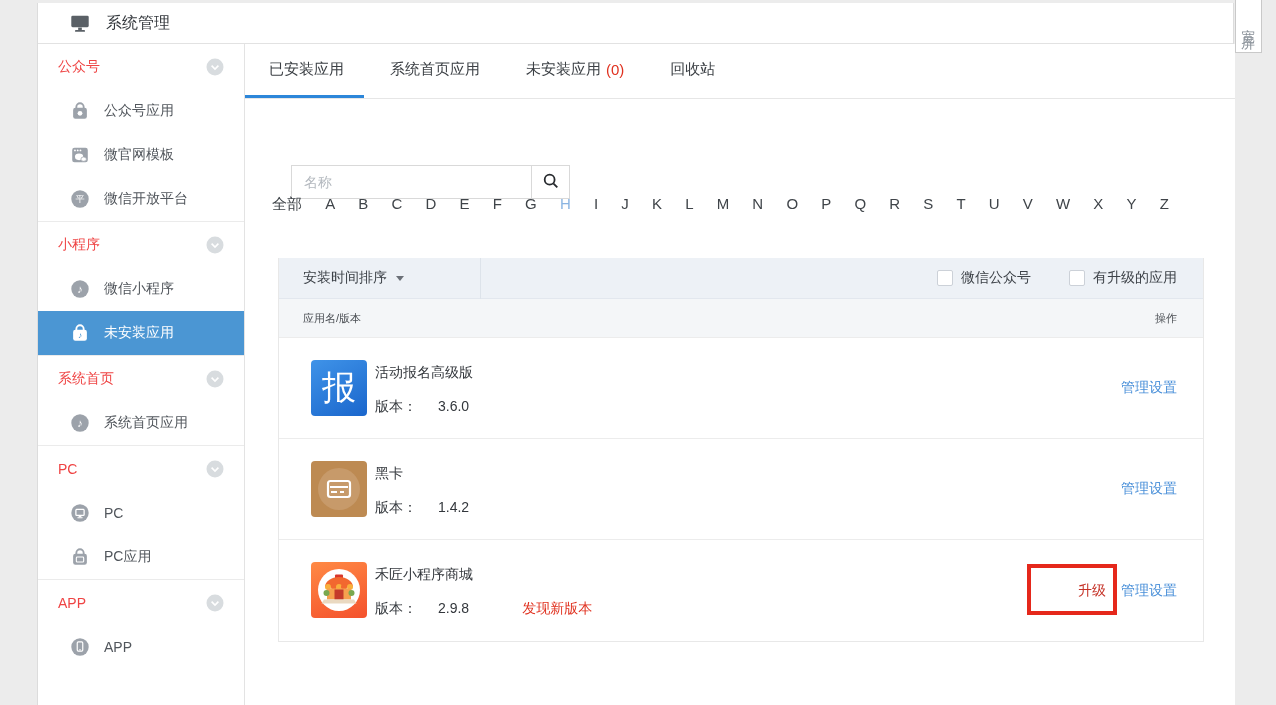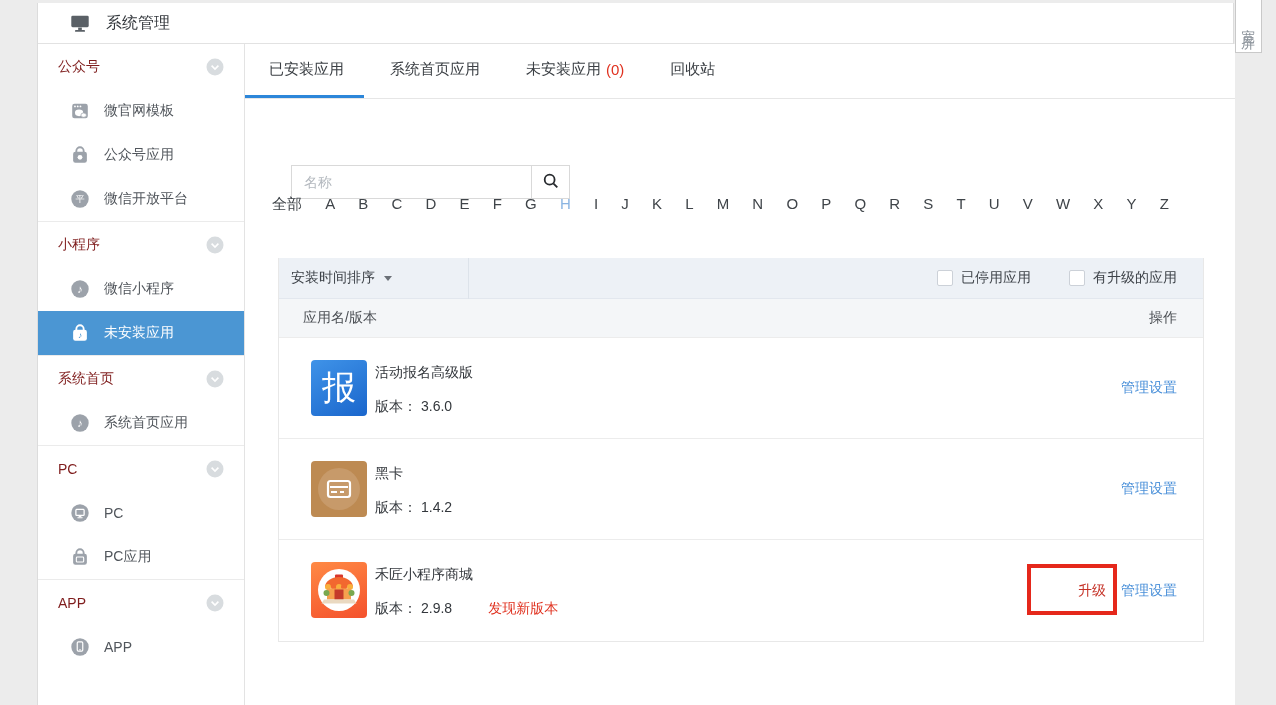--- a/index.html
+++ b/index.html
@@ -13,21 +13,21 @@
   .topbar-title { font-size:16px; color:#33373c; margin-left:15px; }
 
   
   .widescreen { position:absolute; left:1235px; top:0; width:27px; height:53px; background:#fff; border:1px solid #c9c9c9; border-top:none; display:flex; align-items:center; justify-content:center; color:#8a9199; font-size:14px; cursor:pointer; }
   .widescreen span { writing-mode:vertical-rl; letter-spacing:8px; line-height:14px; }
 
   
   .sidebar { position:absolute; top:41px; left:0; width:207px; height:664px; background:#fff; border-right:1px solid #e3e3e3; }
   .ssec { border-top:1px solid #ebebeb; }
   .ssec:first-child { border-top:none; }
-  .shead { height:45px; display:flex; align-items:center; justify-content:space-between; padding:0 18px 0 20px; color:#7f1d1d; font-size:14px; cursor:pointer; }
+  .shead { height:45px; display:flex; align-items:center; justify-content:space-between; padding:0 18px 0 20px; color:#ef4444; font-size:14px; cursor:pointer; }
   .sitem { height:44px; display:flex; align-items:center; gap:13px; padding-left:31px; font-size:14px; color:#51565c; cursor:pointer; }
   .sitem.selected { background:#4b96d3; color:#fff; }
   .icon22 { width:22px; height:22px; flex:0 0 22px; display:flex; align-items:center; justify-content:center; }
 
   
   .content { position:absolute; top:41px; left:207px; width:990px; height:664px; background:#fff; }
 
   .tabbar { position:absolute; top:0; left:0; right:0; height:55px; border-bottom:1px solid #e6e6e6; display:flex; align-items:stretch; }
   .tab { display:flex; align-items:center; padding:0 20px; margin-right:6px; font-size:15px; color:#3c4045; cursor:pointer; border-bottom:3px solid transparent; }
   .tab:first-child { padding-left:24px; }
@@ -38,38 +38,38 @@
   .search-input { width:240px; height:34px; border:1px solid #d9d9d9; border-right:none; padding:0 12px; font-size:14px; color:#333; outline:none; }
   .search-input::placeholder { color:#b4b9bf; }
   .search-btn { width:39px; height:34px; border:1px solid #d9d9d9; background:#fff; display:flex; align-items:center; justify-content:center; cursor:pointer; }
 
   .alphabet { position:absolute; top:151px; left:27px; width:897px; display:flex; justify-content:space-between; font-size:15px; color:#3f4449; }
   .alphabet span { cursor:pointer; }
   .alphabet span.hl { color:#8ab4e2; }
 
   .table { position:absolute; top:214px; left:33px; width:926px; border:1px solid #e8e8e8; border-top:none; }
   .toolbar { height:41px; background:#edf1f6; display:flex; align-items:center; justify-content:space-between; border-bottom:1px solid #e2e7ee; }
-  .sort { display:flex; align-items:center; gap:9px; padding-left:12px; height:100%; font-size:14px; color:#3d4248; cursor:pointer; }
+  .sort { display:flex; align-items:center; gap:9px; padding-left:24px; height:100%; font-size:14px; color:#3d4248; cursor:pointer; }
   .sort-divider { width:1px; height:41px; background:#dde3ea; margin-left:76px; }
   .toolbar-left { display:flex; align-items:center; height:100%; }
   .caret { width:0; height:0; border-left:4px solid transparent; border-right:4px solid transparent; border-top:5px solid #6b7077; }
   .filters { display:flex; align-items:center; gap:38px; padding-right:26px; }
   .filter { display:flex; align-items:center; gap:8px; font-size:14px; color:#3d4248; cursor:pointer; }
   .checkbox { width:16px; height:16px; background:#fff; border:1px solid #ccd1d8; border-radius:2px; }
 
-  .thead { height:39px; background:#f4f6f8; display:flex; align-items:center; justify-content:space-between; padding:0 26px 0 24px; font-size:14px; color:#4a4e53; border-bottom:1px solid #ececec; }
+  .thead { height:39px; background:#f4f6f8; display:flex; align-items:center; justify-content:space-between; padding:0 26px 0 24px; font-size:11px; color:#4a4e53; border-bottom:1px solid #ececec; }
 
   .row { position:relative; height:101px; background:#fff; border-bottom:1px solid #ececec; }
   .row:last-child { border-bottom:none; }
   .appicon { position:absolute; left:32px; top:22px; width:56px; height:56px; border-radius:4px; overflow:hidden; }
   .appicon.blue { background:linear-gradient(150deg,#3f93e8,#1a66cc); display:flex; align-items:center; justify-content:center; color:#fff; font-size:34px; }
   .appicon.tan { background:#bd8a52; display:flex; align-items:center; justify-content:center; }
   .appicon.shop { background:linear-gradient(160deg,#ff8a45,#f4512c); display:flex; align-items:center; justify-content:center; }
   .appname { position:absolute; left:96px; top:26px; font-size:14px; color:#33373c; }
-  .appver { position:absolute; left:96px; top:60px; font-size:14px; color:#33373c; display:flex; gap:4px; }
+  .appver { position:absolute; left:96px; top:60px; font-size:14px; color:#33373c; display:flex; gap:21px; }
   .newver { color:#e0311f; cursor:pointer;margin-left:32px; }
   .actions { position:absolute; right:26px; top:0; height:100%; display:flex; align-items:center; gap:15px; font-size:14px; }
   .link { color:#4a90d9; cursor:pointer; }
   .danger-link { color:#c53227; cursor:pointer; }
   .annotation-box { position:absolute; left:748px; top:24px; width:90px; height:51px; border:4px solid #e5281b; pointer-events:none; }
 </style>
 </head>
 <body>
 
 <div class="app">
@@ -93,39 +93,39 @@
         <span class="icon22">
           <svg width="18" height="18" viewBox="0 0 18 18">
               <circle cx="9" cy="9" r="8.5" fill="#d8dcdf"></circle>
               <path d="M5.6 7.6 L9 11 L12.4 7.6" fill="none" stroke="#fff" stroke-width="1.6"></path>
             </svg>
         </span>
       </div>
       <div class="sitem">
         <span class="icon22">
           <svg width="22" height="22" viewBox="0 0 24 24">
+              <path d="M8 9 V7.5 a4 4 0 0 1 8 0 V9" fill="none" stroke="#9ca2aa" stroke-width="2"></path>
+              <rect x="4.5" y="8.5" width="15" height="12" rx="2.5" fill="#9ca2aa"></rect>
+              <circle cx="12" cy="14.5" r="2.6" fill="#fff"></circle>
+            </svg>
+        </span>
+        <span>公众号应用</span>
+      </div>
+      <div class="sitem">
+        <span class="icon22">
+          <svg width="22" height="22" viewBox="0 0 24 24">
               <rect x="3.5" y="4" width="17" height="16" rx="2.5" fill="#9ca2aa"></rect>
               <circle cx="6.5" cy="7" r="1" fill="#fff"></circle>
               <circle cx="9.5" cy="7" r="1" fill="#fff"></circle>
               <circle cx="12.5" cy="7" r="1" fill="#fff"></circle>
               <ellipse cx="11" cy="14" rx="4.5" ry="3.6" fill="#fff"></ellipse>
               <ellipse cx="16" cy="16.5" rx="3" ry="2.4" fill="#fff" stroke="#9ca2aa" stroke-width=".8"></ellipse>
             </svg>
         </span>
         <span>微官网模板</span>
-      </div>
-      <div class="sitem">
-        <span class="icon22">
-          <svg width="22" height="22" viewBox="0 0 24 24">
-              <path d="M8 9 V7.5 a4 4 0 0 1 8 0 V9" fill="none" stroke="#9ca2aa" stroke-width="2"></path>
-              <rect x="4.5" y="8.5" width="15" height="12" rx="2.5" fill="#9ca2aa"></rect>
-              <circle cx="12" cy="14.5" r="2.6" fill="#fff"></circle>
-            </svg>
-        </span>
-        <span>公众号应用</span>
       </div>
       <div class="sitem">
         <span class="icon22">
           <svg width="22" height="22" viewBox="0 0 24 24">
               <circle cx="12" cy="12" r="9.5" fill="#9ca2aa"></circle>
               <text x="12" y="15.6" text-anchor="middle" font-size="10" fill="#fff">平</text>
             </svg>
         </span>
         <span>微信开放平台</span>
       </div>
@@ -305,21 +305,21 @@
         <div class="toolbar-left">
           <div class="sort">
             <span>安装时间排序</span>
             <span class="caret"></span>
           </div>
           <div class="sort-divider"></div>
         </div>
         <div class="filters">
           <label class="filter">
             <span class="checkbox"></span>
-            <span>已停用应用</span>
+            <span>微信公众号</span>
           </label>
           <label class="filter">
             <span class="checkbox"></span>
             <span>有升级的应用</span>
           </label>
         </div>
       </div>
 
       <div class="thead">
         <span>应用名/版本</span>

